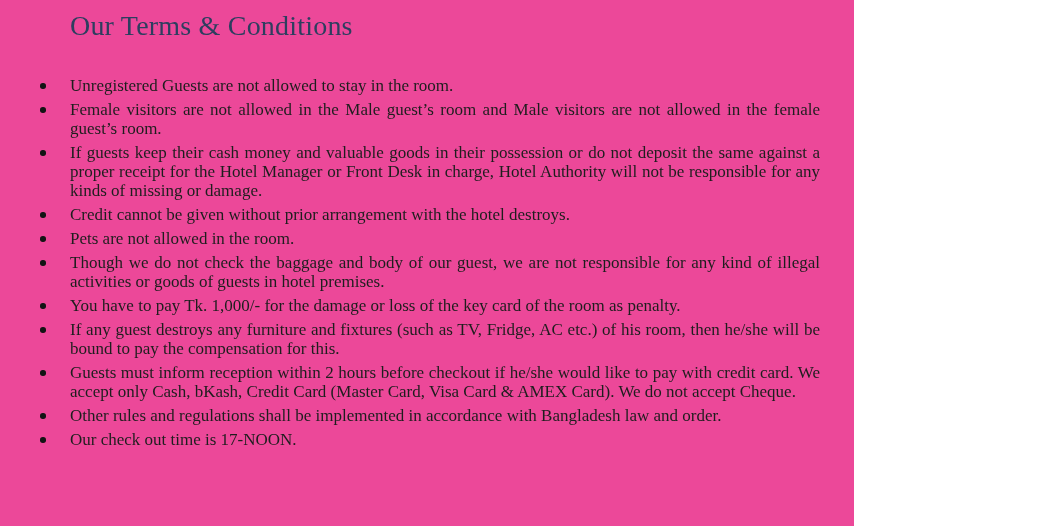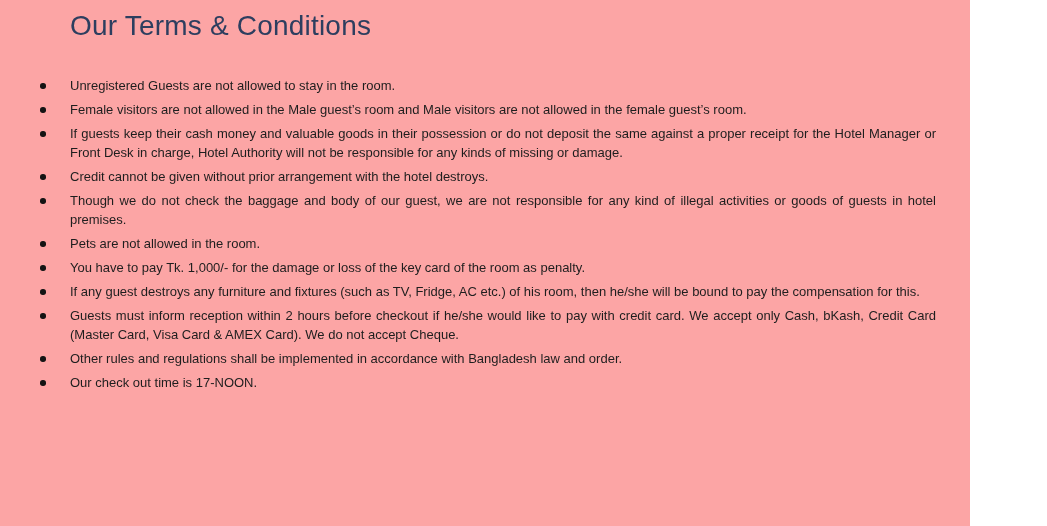--- a/index.html
+++ b/index.html
@@ -8,42 +8,43 @@
     background: #ffffff;
   }
   body {
     font-family: "Liberation Sans", "DejaVu Sans", sans-serif;
     color: #1e1e1e;
     width: 1047px;
     height: 526px;
     overflow: hidden;
   }
   .page {
-    width: 970px;
+    width: 854px;
     height: 526px;
-    background: #fca5a5;
+    background: #ec4899;
     box-sizing: border-box;
+    font-family: Liberation Serif, serif;
   }
   .page-title {
     margin: 0;
     padding: 10px 34px 0 70px;
     font-size: 28px;
     font-weight: 400;
     line-height: 32px;
     color: #2d3e5f;
     letter-spacing: 0.2px;
   }
   ul.terms-list {
     margin: 34px 0 0 0;
     padding: 0 34px 0 70px;
     list-style: none;
   }
   ul.terms-list li {
     position: relative;
-    font-size: 13px;
+    font-size: 17px;
     line-height: 19px;
     margin: 0 0 5px 0;
     text-align: justify;
     color: #1e1e1e;
   }
   ul.terms-list li .bullet-dot {
     position: absolute;
     left: -30px;
     top: 7px;
     width: 5.5px;
@@ -56,21 +57,21 @@
 <body>
 
 <div class="page">
   <h1 class="page-title">Our Terms &amp; Conditions</h1>
 
   <ul class="terms-list">
     <li><span class="bullet-dot"></span><span>Unregistered Guests are not allowed to stay in the room.</span></li>
     <li><span class="bullet-dot"></span><span>Female visitors are not allowed in the Male guest’s room and Male visitors are not allowed in the female guest’s room.</span></li>
     <li><span class="bullet-dot"></span><span>If guests keep their cash money and valuable goods in their possession or do not deposit the same against a proper receipt for the Hotel Manager or Front Desk in charge, Hotel Authority will not be responsible for any kinds of missing or damage.</span></li>
     <li><span class="bullet-dot"></span><span>Credit cannot be given without prior arrangement with the hotel destroys.</span></li>
+    <li><span class="bullet-dot"></span><span>Pets are not allowed in the room.</span></li>
     <li><span class="bullet-dot"></span><span>Though we do not check the baggage and body of our guest, we are not responsible for any kind of illegal activities or goods of guests in hotel premises.</span></li>
-    <li><span class="bullet-dot"></span><span>Pets are not allowed in the room.</span></li>
     <li><span class="bullet-dot"></span><span>You have to pay Tk. 1,000/- for the damage or loss of the key card of the room as penalty.</span></li>
     <li><span class="bullet-dot"></span><span>If any guest destroys any furniture and fixtures (such as TV, Fridge, AC etc.) of his room, then he/she will be bound to pay the compensation for this.</span></li>
     <li><span class="bullet-dot"></span><span>Guests must inform reception within 2 hours before checkout if he/she would like to pay with credit card. We accept only Cash, bKash, Credit Card (Master Card, Visa Card &amp; AMEX Card). We do not accept Cheque.</span></li>
     <li><span class="bullet-dot"></span><span>Other rules and regulations shall be implemented in accordance with Bangladesh law and order.</span></li>
     <li><span class="bullet-dot"></span><span>Our check out time is 17-NOON.</span></li>
   </ul>
 </div>
 
 </body></html>

